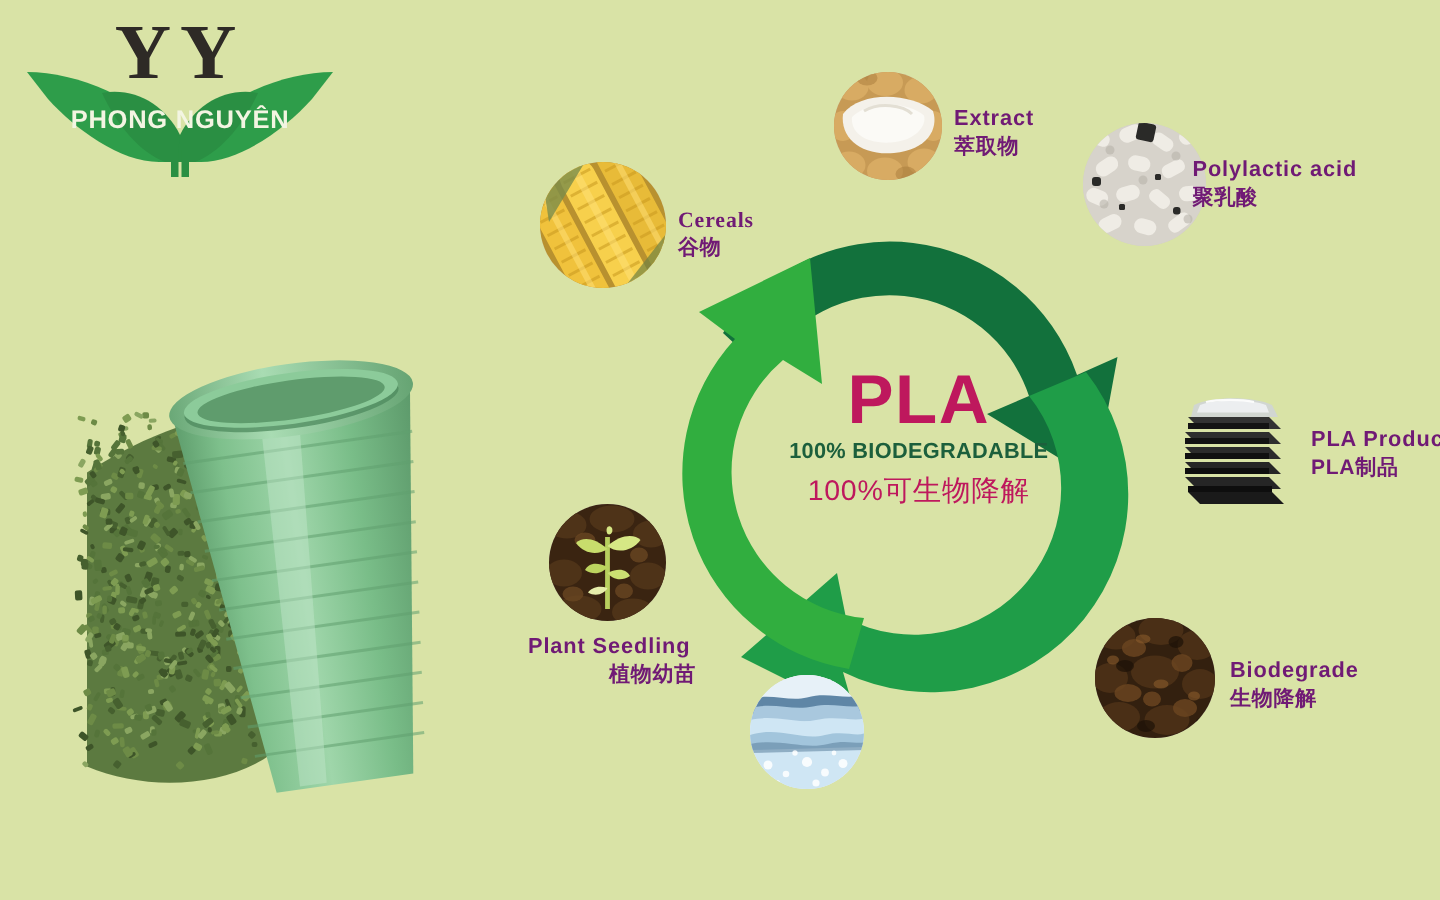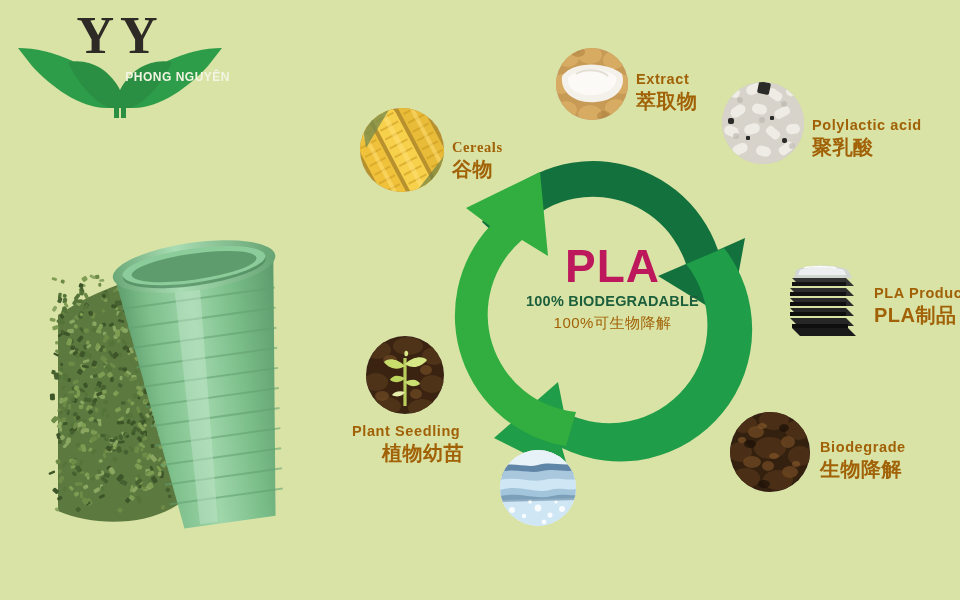--- a/index.html
+++ b/index.html
@@ -37,22 +37,22 @@
     font-size: 52px;
     font-weight: 700;
     color: #2e2a26;
     letter-spacing: 6px;
     line-height: 1;
   }
   #logo .brand {
     position: absolute;
     left: 0; top: 62px;
     width: 220px;
-    text-align: right;
-    font-size: 12px;
+    text-align: center;
+    font-size: 17px;
     font-weight: 700;
     letter-spacing: 0.5px;
     color: #f3f5e2;
     z-index: 4;
   }
   #logo svg { position: absolute; left: 0; top: 0; }
 
   
   #product { position: absolute; left: 40px; top: 195px; width: 300px; height: 360px; }
   #product svg { display:block; }
@@ -78,42 +78,42 @@
   }
   #center-text .bio {
     margin-top: 4px;
     font-size: 14.5px;
     font-weight: 700;
     color: #1c5f3c;
     letter-spacing: 0.2px;
   }
   #center-text .cn {
     margin-top: 5px;
-    font-size: 15px;
-    color: #a16207;
+    font-size: 19px;
+    color: #be185d;
     letter-spacing: 0.5px;
   }
 
   
   .node { position: absolute; }
   .node .thumb {
     position: absolute;
     border-radius: 50%;
     overflow: hidden;
     background: #cfcfc0;
   }
   .node .thumb svg { display: block; }
   .node .cap {
     position: absolute;
-    color: #a16207;
+    color: #701a75;
     line-height: 1.28;
     white-space: nowrap;
   }
   .node .cap .en { font-size: 14.5px; font-weight: 700; letter-spacing: 0.6px; }
-  .node .cap .zh { font-size: 20px; font-weight: 700; letter-spacing: 0.5px; }
+  .node .cap .zh { font-size: 14px; font-weight: 700; letter-spacing: 0.5px; }
 
   .node.flat .thumb { border-radius: 0; background: transparent; }
 </style>
 </head>
 <body>
 
 <div id="stage">
 
   <div id="logo">
     <svg width="220" height="110" viewBox="0 0 220 110">
@@ -846,21 +846,21 @@
         </g>
         <g fill="#b8b4ab" opacity="0.6">
           <circle cx="18" cy="18" r="3"></circle>
             <circle cx="62" cy="22" r="3"></circle>
           <circle cx="40" cy="38" r="3"></circle>
             <circle cx="14" cy="54" r="3"></circle>
           <circle cx="70" cy="64" r="3"></circle>
         </g>
       </svg>
     </div>
-    <div class="cap" style="left:90px; top:22px;margin-top:12px;">
+    <div class="cap" style="left:73px; top:22px;">
       <div class="en">Polylactic acid</div>
       <div class="zh">聚乳酸</div>
     </div>
   </div>
 
   <div class="node flat" style="left:778px; top:258px; width:190px; height:110px;">
     <div class="thumb" style="left:0; top:0; width:88px; height:88px;">
       <svg width="88" height="88" viewBox="0 0 88 88">
         <g>
           <path d="M14 70 L70 70 L78 78 L22 78 Z" fill="#1a1a1a"></path>

